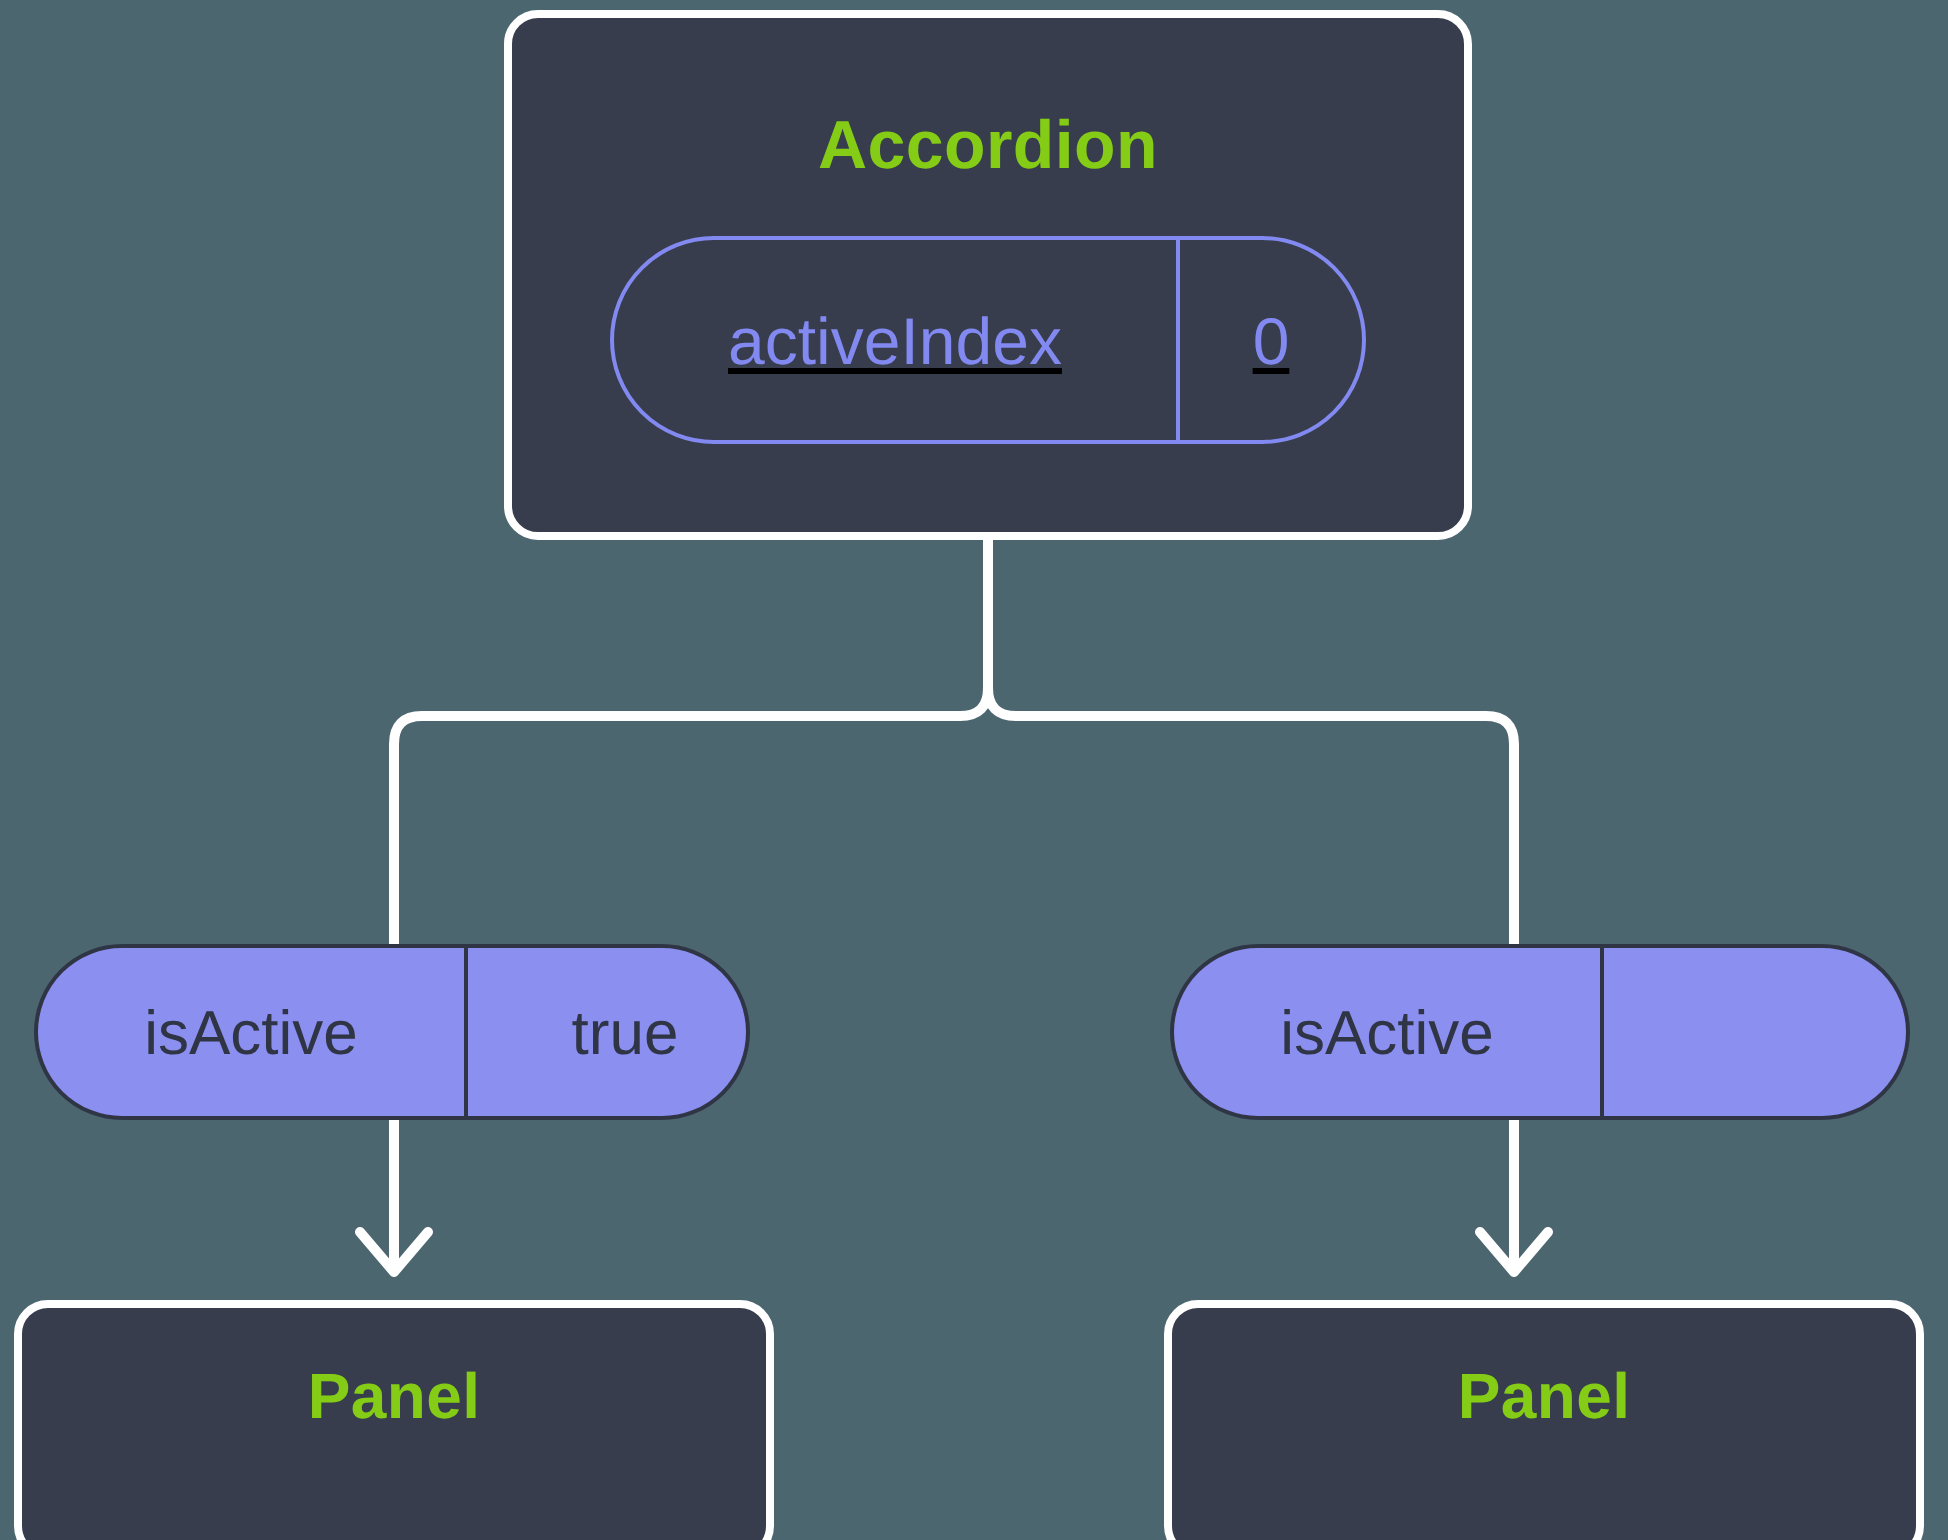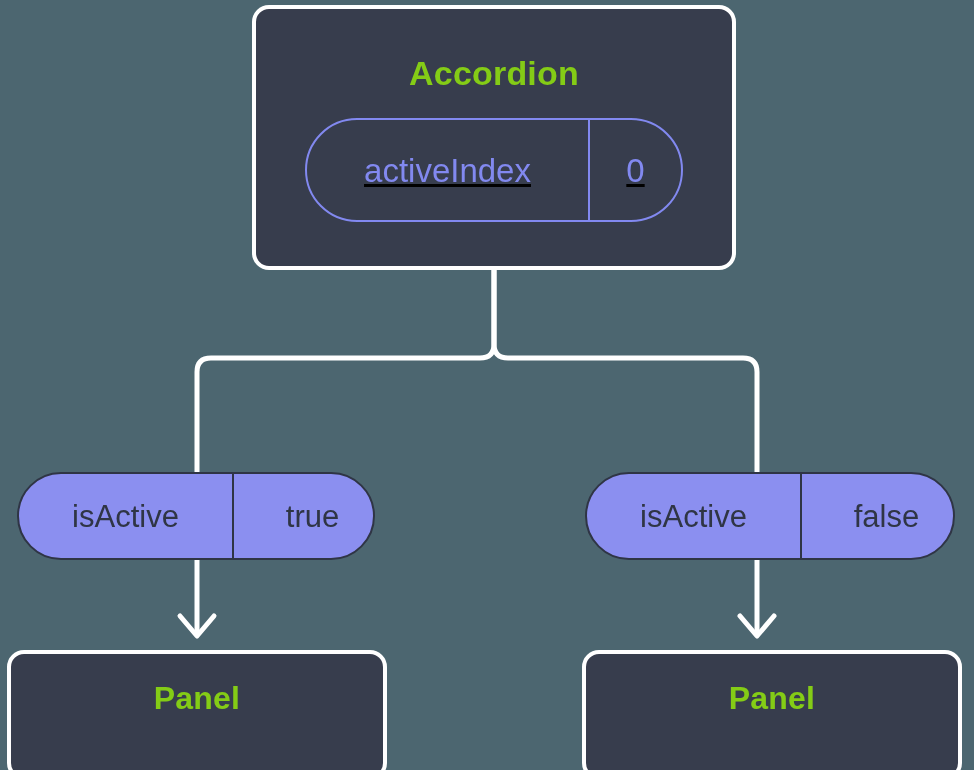--- a/index.html
+++ b/index.html
@@ -176,21 +176,20 @@
     <div class="pill-val">0</div>
   </div>
 
   <div class="state-pill" id="pill-left">
     <div class="pill-key">isActive</div>
     <div class="pill-val">true</div>
   </div>
 
   <div class="state-pill" id="pill-right">
     <div class="pill-key">isActive</div>
-    <div class="pill-val">false</div>
   </div>
 
   <div class="panel-box" id="panel-left">
     <div class="node-title">Panel</div>
   </div>
 
   <div class="panel-box" id="panel-right">
     <div class="node-title">Panel</div>
   </div>
 

